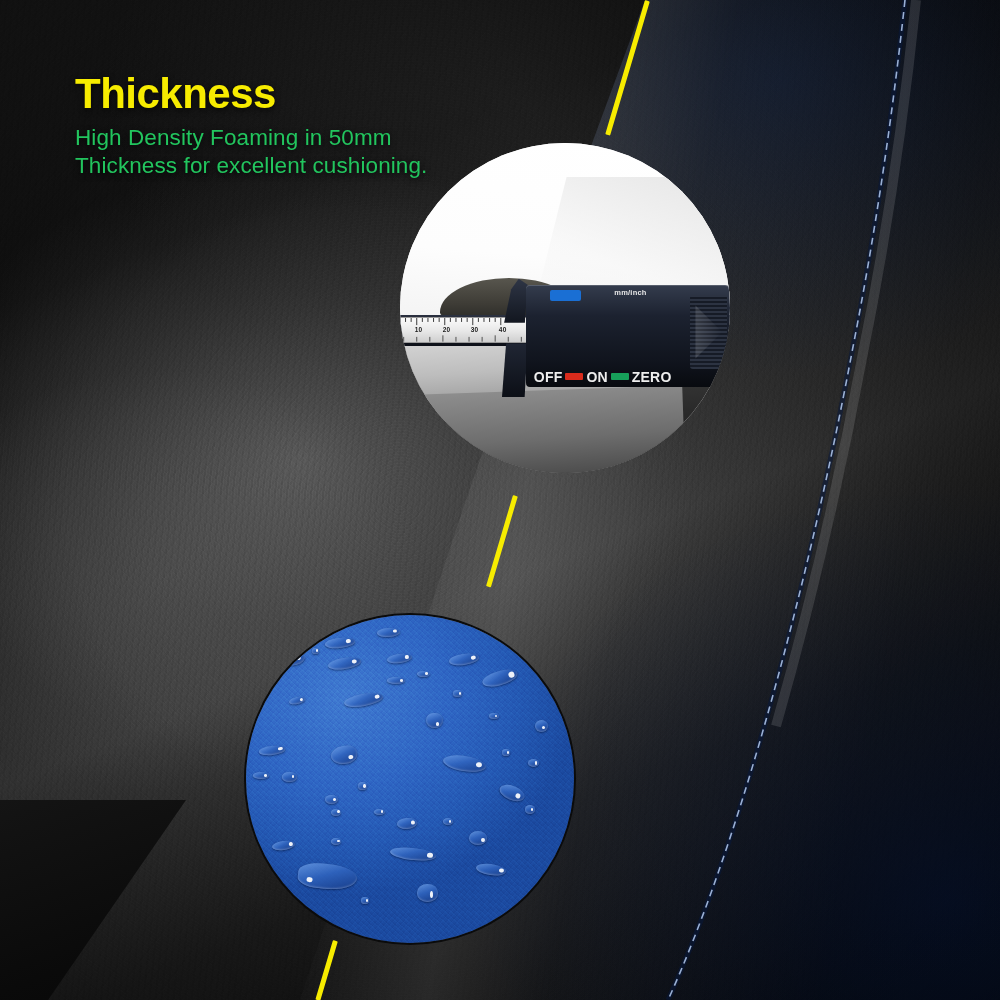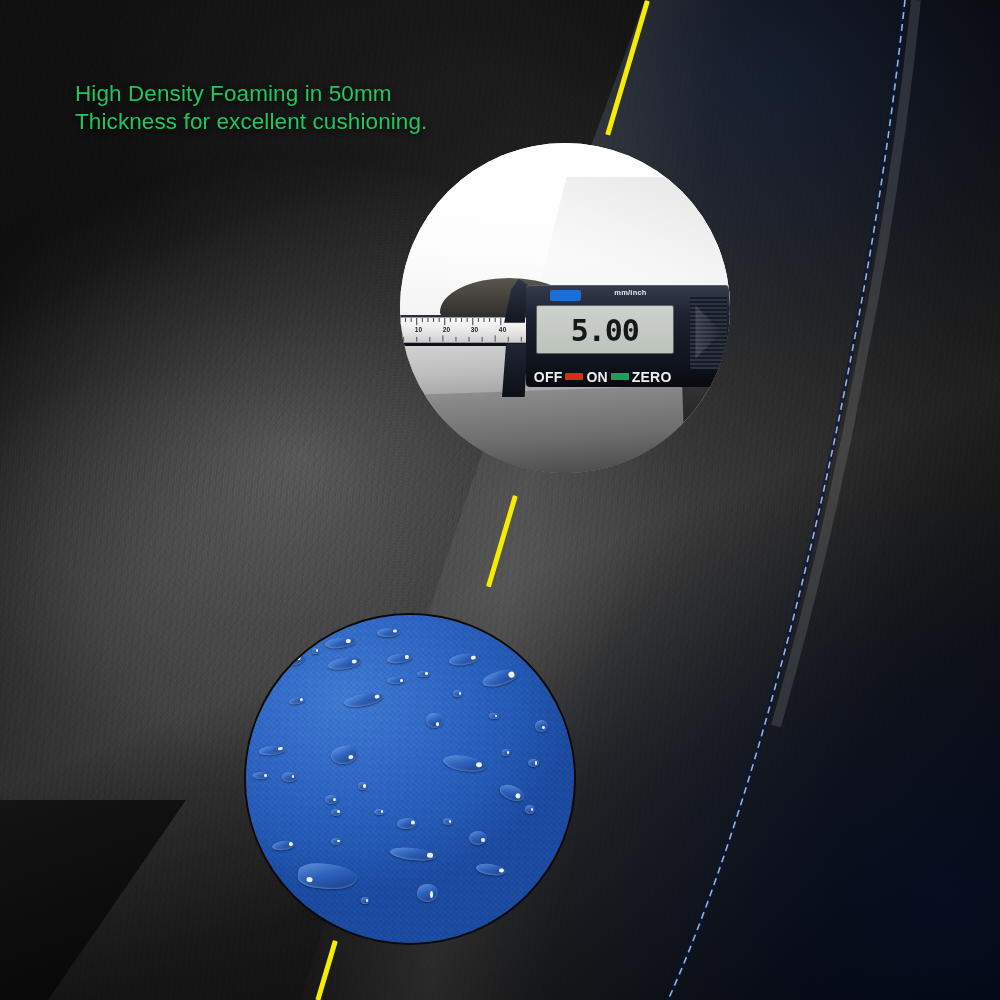--- a/index.html
+++ b/index.html
@@ -220,20 +220,21 @@
     <path d="M916 0 C 903 125, 886 240, 862 358 C 840 478, 810 606, 776 726" fill="none" stroke="rgba(255,255,255,.12)" stroke-width="10"></path>
   </svg>
 
   <div class="bottom-wedge"></div>
 
   <div class="yellow-seg" style="left:645px;top:0px;width:5px;height:140px;transform:rotate(16.5deg);"></div>
   <div class="yellow-seg" style="left:513px;top:495px;width:5px;height:95px;transform:rotate(16.5deg);"></div>
   <div class="yellow-seg" style="left:333px;top:940px;width:5px;height:62px;transform:rotate(16.5deg);"></div>
 
   <div class="feature" id="feat-thickness">
+    <h2>Thickness</h2>
     <p>High Density Foaming in 50mm
 Thickness for excellent cushioning.</p>
   </div>
 
   <div class="inset" id="inset-caliper">
     <div class="cal-scene">
       <div class="cal-sky"></div>
       <div class="cal-lowerpad"></div>
       <div class="cal-cushion"></div>
       <div class="cal-cushion2"></div>
@@ -304,23 +305,20 @@
           <span class="cal-num" style="left:78%">50</span>
         </div>
 
         <div class="cal-jawR"></div>
 
         <div class="cal-lowjawR"></div>
 
         <div class="cal-head">
           <div class="cal-mmbtn"></div>
           <div class="cal-mmlabel">mm/inch</div>
-          <div class="cal-lcd">
-            <div class="cal-lcdval">5.00</div>
-          </div>
           <div class="cal-btnrow">
             <span class="lbl">OFF</span>
             <span class="cal-sw red"></span>
             <span class="lbl">ON</span>
             <span class="cal-sw green"></span>
             <span class="lbl">ZERO</span>
           </div>
           <div class="cal-thumb"></div>
         </div>
       </div>

